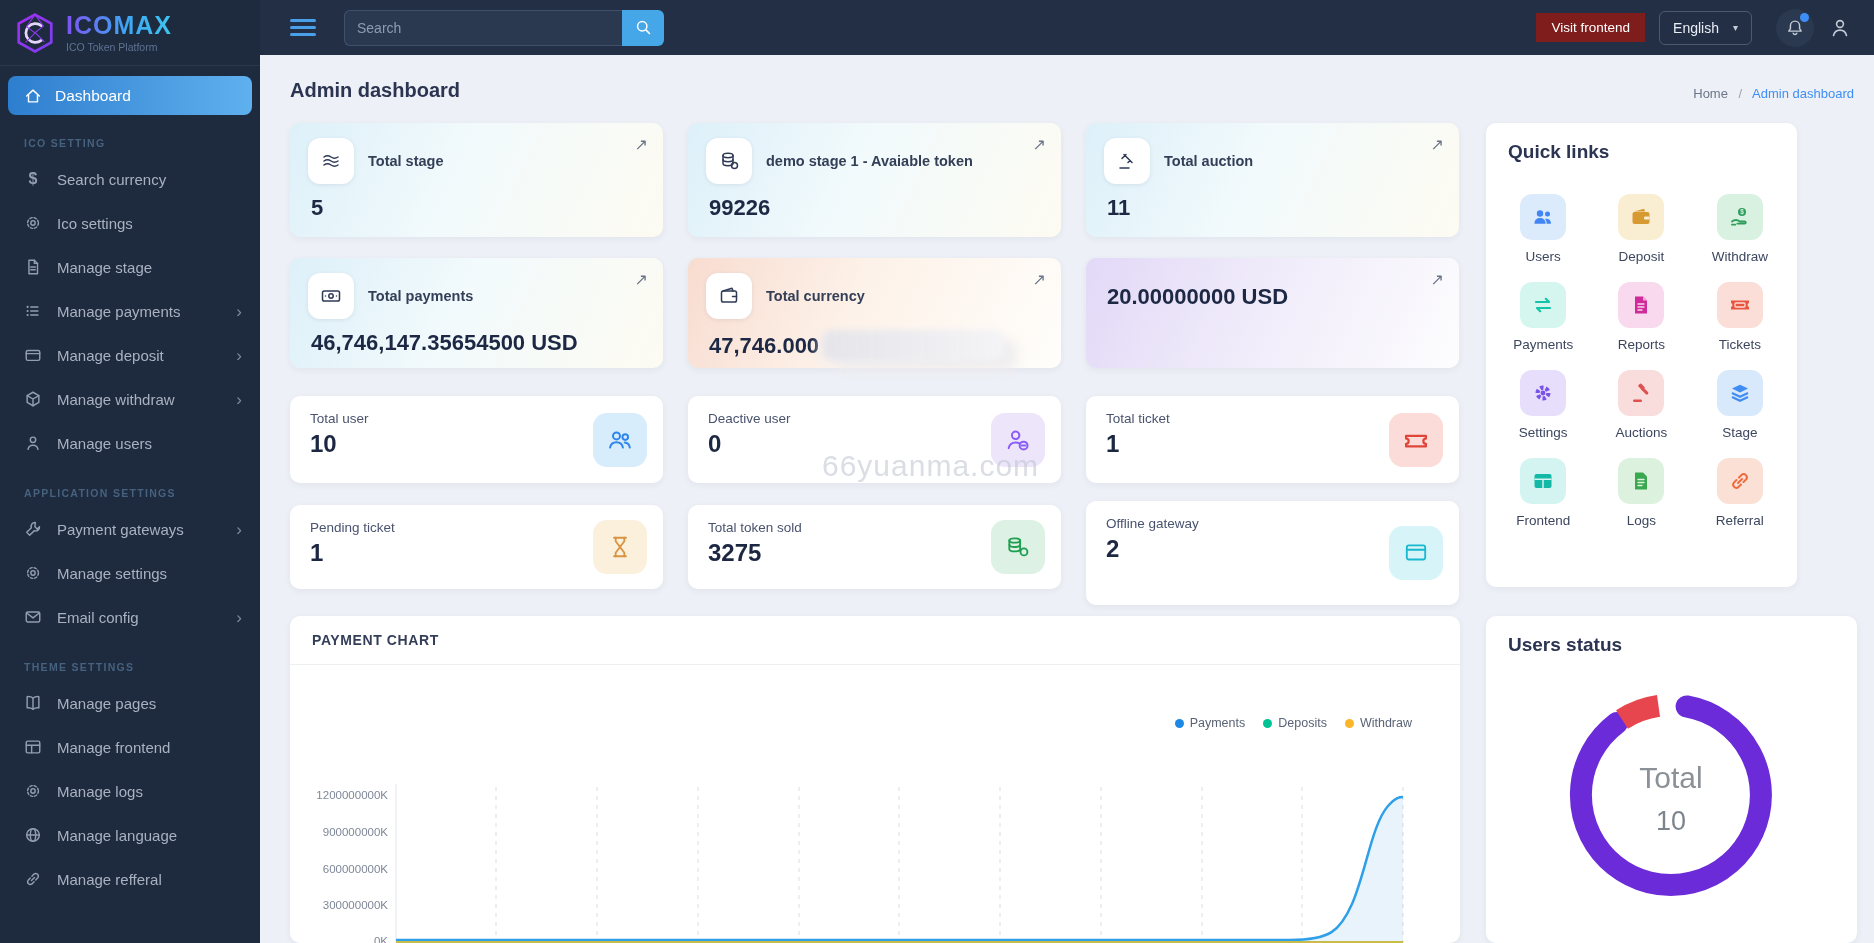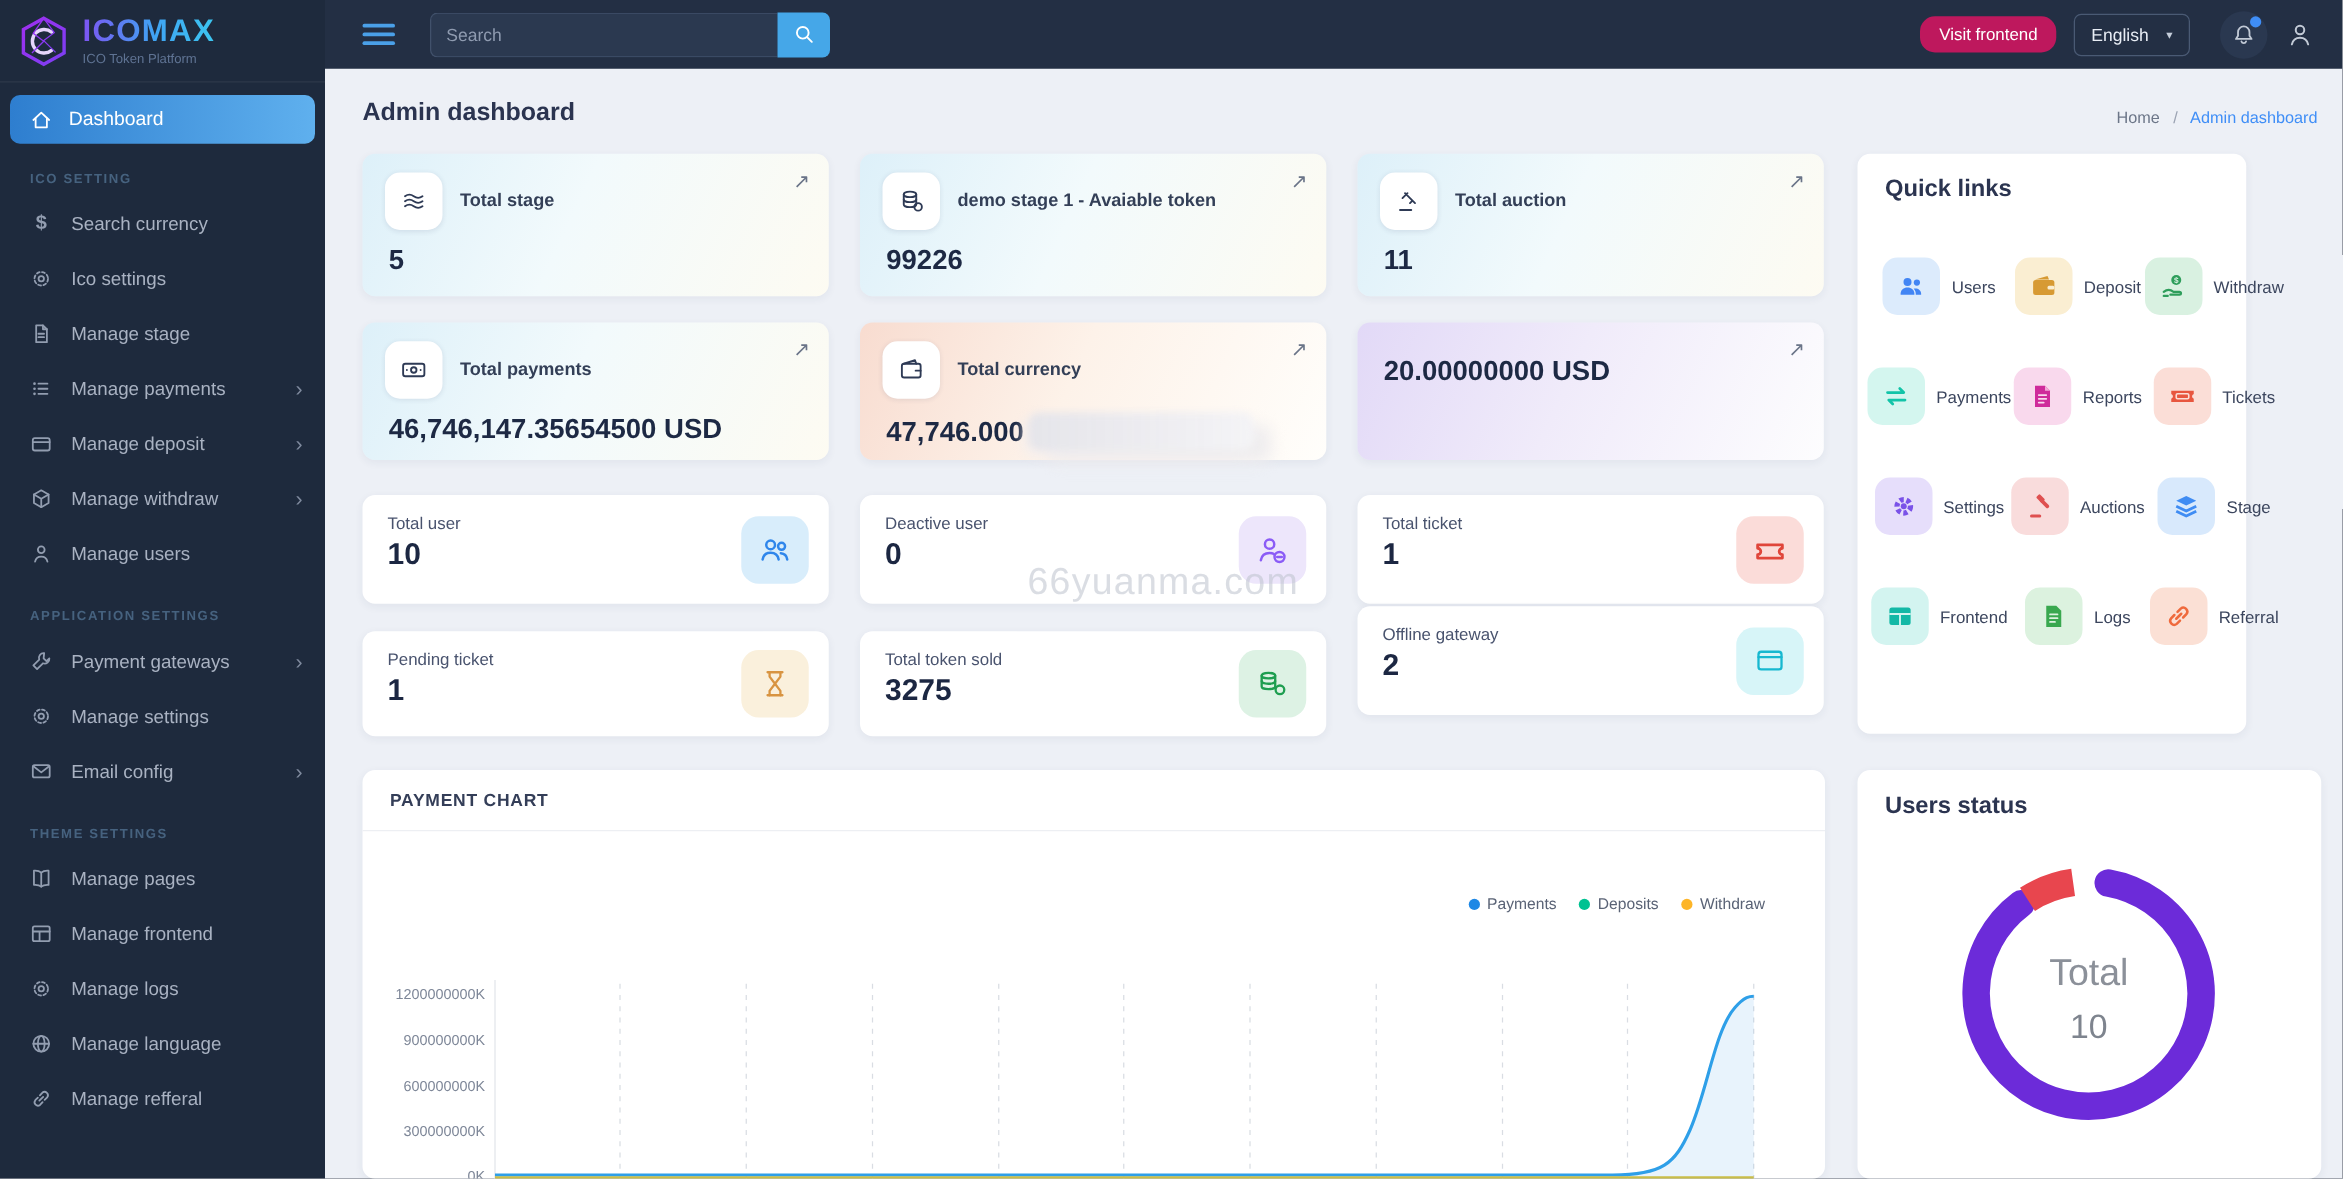--- a/index.html
+++ b/index.html
@@ -26,21 +26,21 @@
   
   .topbar { position:absolute; left:260px; top:0; width:1614px; height:55px; background:#232f44; display:flex; align-items:center; padding:0 22px 0 30px; z-index:25; }
   .burger { width:26px; cursor:pointer; margin-right:28px; }
   .burger i { display:block; height:3px; border-radius:2px; background:#4aa0e8; margin:4px 0; }
   .search-wrap { display:flex; height:36px; width:320px; }
   .search-input { width:278px; background:#2b3950; border:1px solid #41516b; border-right:none; border-radius:6px 0 0 6px;
     color:#aeb9cb; font-size:14px; padding:0 12px; outline:none; font-family:"Liberation Sans",sans-serif; }
   .search-input::placeholder { color:#8f9bb0; }
   .search-btn { width:42px; background:#45a7e8; border:none; border-radius:0 6px 6px 0; cursor:pointer; display:flex; align-items:center; justify-content:center; }
   .tb-spacer { flex:1; }
-  .btn-frontend { background:#be185d; color:#fff; border:none; border-radius:12px; font-size:13.5px; padding:7px 15px; cursor:pointer; font-family:"Liberation Sans",sans-serif; }
+  .btn-frontend { background:#7f1d1d; color:#fff; border:none; border-radius:0; font-size:13.5px; padding:7px 15px; cursor:pointer; font-family:"Liberation Sans",sans-serif; }
   .lang-btn { margin-left:14px; background:transparent; border:1px solid #4a5a74; border-radius:6px; color:#e8edf5; font-size:14px;
     padding:8px 13px; display:flex; align-items:center; gap:14px; cursor:pointer; font-family:"Liberation Sans",sans-serif; }
   .lang-btn .caret { font-size:10px; color:#c4cdda; }
   .bell-wrap { position:relative; margin-left:24px; width:38px; height:38px; border-radius:50%; background:#2a3850; display:flex; align-items:center; justify-content:center; cursor:pointer; }
   .bell-dot { position:absolute; top:4px; right:5px; width:9px; height:9px; border-radius:50%; background:#3f8ef7; }
   .tic { stroke:#c2cad6; fill:none; stroke-width:1.6; stroke-linecap:round; stroke-linejoin:round; }
   .user-wrap { margin-left:14px; cursor:pointer; display:flex; align-items:center; }
 
   
   .content { position:absolute; left:260px; top:55px; width:1614px; height:888px; }
@@ -67,21 +67,21 @@
 
   .p-card { padding:15px 20px; }
   .p-label { font-size:13.5px; color:#49536e; }
   .p-value { margin-top:4px; font-size:24px; font-weight:bold; color:#1c2742; }
   .badge { position:absolute; right:16px; top:50%; transform:translateY(-50%); width:54px; height:54px; border-radius:14px; display:flex; align-items:center; justify-content:center; }
   .bic { fill:none; stroke-width:1.7; stroke-linecap:round; stroke-linejoin:round; }
 
   
   .ql-title { padding:18px 22px 0; font-size:19px; font-weight:600; color:#2b3450; }
   .ql-grid { position:absolute; top:62px; left:8px; right:8px; display:grid; grid-template-columns:repeat(3,1fr); }
-  .ql-item { height:88px; display:flex; flex-direction:row; align-items:center; justify-content:center; gap:9px; cursor:pointer; }
+  .ql-item { height:88px; display:flex; flex-direction:column; align-items:center; justify-content:center; gap:9px; cursor:pointer; }
   .ql-tile { width:46px; height:46px; border-radius:12px; display:flex; align-items:center; justify-content:center; }
   .ql-label { font-size:13.5px; color:#3c465e; }
 
   
   .chart-title { padding:16px 22px; font-size:14px; font-weight:600; letter-spacing:.6px; color:#343e58; border-bottom:1px solid #edeff3; }
   .legend { position:absolute; right:48px; top:100px; display:flex; gap:18px; }
   .lg-item { display:flex; align-items:center; gap:6px; font-size:12.5px; color:#5a6376; cursor:pointer; }
   .lg-dot { width:9px; height:9px; border-radius:50%; }
 
   
@@ -424,21 +424,21 @@
       <span class="badge" style="background:#ddf2e4">
           <svg class="bic" style="stroke:#1e9e50" width="26" height="26" viewBox="0 0 24 24">
         <ellipse cx="9" cy="6" rx="5" ry="2"></ellipse>
             <path d="M4 6v4c0 1.1 2.2 2 5 2s5-.9 5-2V6"></path>
             <path d="M4 10v4c0 1.1 2.2 2 5 2s5-.9 5-2v-4"></path>
             <circle cx="17.5" cy="16.5" r="3.2"></circle>
           </svg>
         </span>
     </section>
 
-    <section class="card p-card" style="left:826px;top:430px;width:373px;height:87px">
+    <section class="card p-card" style="left:826px;top:446px;width:373px;height:104px">
       <div class="p-label">Offline gateway</div>
       <div class="p-value">2</div>
       <span class="badge" style="background:#d7f5f8">
           <svg class="bic" style="stroke:#17b8d0" width="26" height="26" viewBox="0 0 24 24">
         <rect x="3.5" y="5" width="17" height="13" rx="2"></rect>
             <path d="M3.5 9h17"></path>
           </svg>
         </span>
     </section>
 

